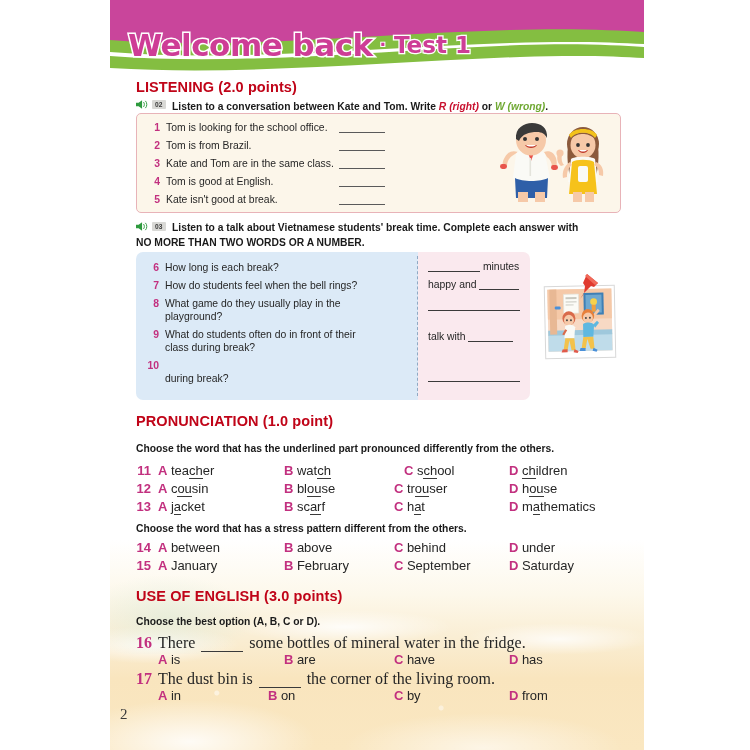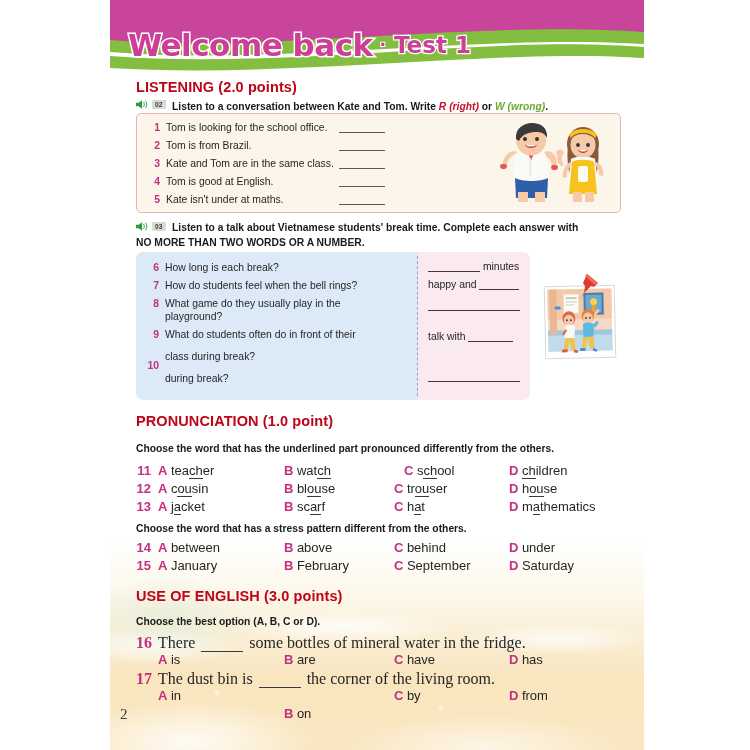--- a/index.html
+++ b/index.html
@@ -186,21 +186,21 @@
       <div class="qrow" style="left:8px;top:43px;">
           <span class="qnum">3</span>
           <span class="qtxt">Kate and Tom are in the same class.</span>
         </div>
       <div class="qrow" style="left:8px;top:61px;">
           <span class="qnum">4</span>
           <span class="qtxt">Tom is good at English.</span>
         </div>
       <div class="qrow" style="left:8px;top:79px;">
           <span class="qnum">5</span>
-          <span class="qtxt">Kate isn't under at maths.</span>
+          <span class="qtxt">Kate isn't good at break.</span>
         </div>
 
       <div class="ansline" style="left:202px;top:18px;"></div>
       <div class="ansline" style="left:202px;top:36px;"></div>
       <div class="ansline" style="left:202px;top:54px;"></div>
       <div class="ansline" style="left:202px;top:72px;"></div>
       <div class="ansline" style="left:202px;top:90px;"></div>
 
       <svg class="kids" viewBox="0 0 130 84">
 
@@ -272,21 +272,21 @@
           <span class="qnum">8</span>
           <span class="qtxt">What game do they usually play in the</span>
         </div>
       <div class="qrow" style="left:29px;top:58px;">
           <span class="qtxt">playground?</span>
         </div>
       <div class="qrow" style="left:8px;top:76px;">
           <span class="qnum">9</span>
           <span class="qtxt">What do students often do in front of their</span>
         </div>
-      <div class="qrow" style="left:29px;top:89px;margin-top:9px;">
+      <div class="qrow" style="left:29px;top:89px;">
           <span class="qtxt">class during break?</span>
         </div>
       <div class="qrow" style="left:8px;top:107px;">
           <span class="qnum">10</span>
         </div>
       <div class="qrow" style="left:29px;top:120px;">
           <span class="qtxt">during break?</span>
         </div>
     </div>
     <div class="dashed"></div>
@@ -416,20 +416,20 @@
       <span class="opt" style="left:148px;"><span class="ol">B</span><span>are</span></span>
       <span class="opt" style="left:258px;"><span class="ol">C</span><span>have</span></span>
       <span class="opt" style="left:373px;"><span class="ol">D</span><span>has</span></span>
     </div>
 
     <div class="qline" style="left:48px;top:670px;">
       <span class="ol" style="position:absolute;left:-22px;width:15px;text-align:right;">17</span><span>The dust bin is </span><span class="gap"></span><span> the corner of the living room.</span>
     </div>
     <div class="optrow" style="left:26px;top:688px;">
       <span class="opt" style="left:22px;"><span class="ol">A</span><span>in</span></span>
-      <span class="opt" style="left:148px;margin-top:18px;"><span class="ol">B</span><span>on</span></span>
+      <span class="opt" style="left:132px;"><span class="ol">B</span><span>on</span></span>
       <span class="opt" style="left:258px;"><span class="ol">C</span><span>by</span></span>
       <span class="opt" style="left:373px;"><span class="ol">D</span><span>from</span></span>
     </div>
 
     <div class="pageno">2</div>
   </div>
 </div>
 
 </body></html>

